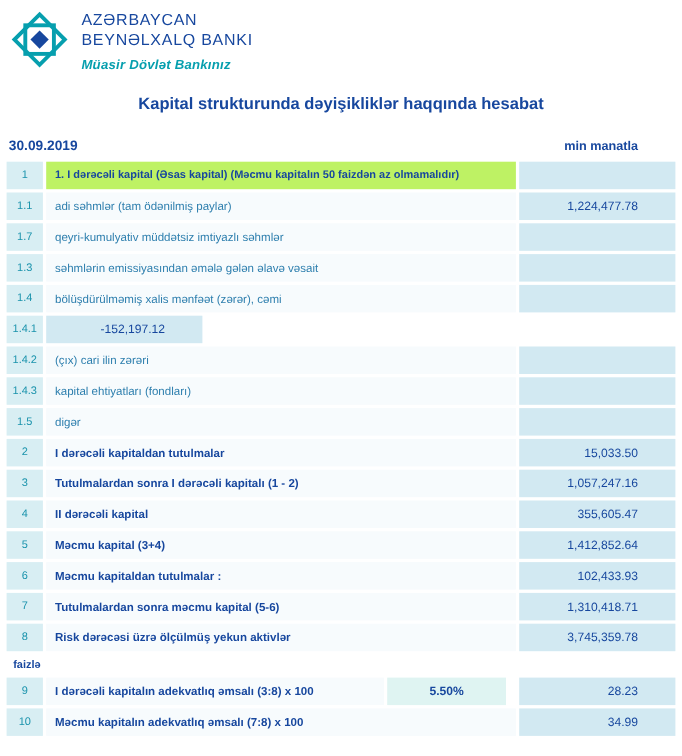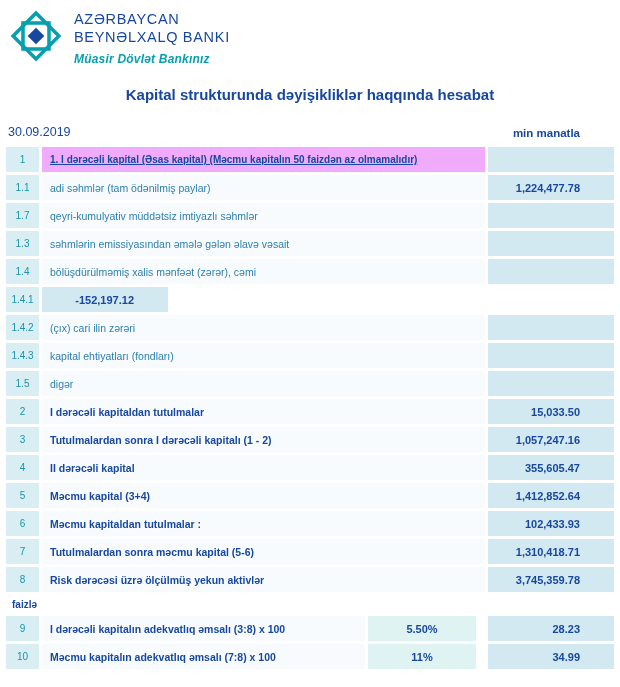--- a/index.html
+++ b/index.html
@@ -44,21 +44,21 @@
   }
 
   
   .meta-row {
     display: flex;
     justify-content: space-between;
     align-items: flex-end;
     margin-top: 22px;
     padding-left: 2px;
   }
-  .report-date { font-size: 12.5px; font-weight: 400; }
+  .report-date { font-size: 12.5px; font-weight: 700; }
   .unit-label  { font-size: 11.5px; font-weight: bold; padding-right: 34px; }
 
   
   .capital-table { margin-top: 8px; }
   .trow { display: flex; height: 25px; margin-bottom: 3px; }
   .tcell { display: flex; align-items: center; }
   .num {
     width: 33px; flex: none;
     justify-content: center;
     background: var(--num-bg, #D8EEF3);
@@ -70,44 +70,43 @@
     flex: 1;
     padding: 0 8px;
     background: #f7fbfd;
     font-size: 10.5px;
     color: var(--label-sub-color, #2E7FAE);
     margin-right: 3px;
     white-space: nowrap;
     overflow: hidden;
   }
   .val {
-    width: 126px; flex: none;
+    width: 142px; flex: none;
     justify-content: flex-end;
     padding-right: 34px;
     background: var(--value-bg, #D2E9F2);
     font-size: 11px;
-    font-weight: bold;
+    font-weight: normal;
     color: var(--brand-blue, #17479E);
   }
   .pct {
     width: 108px; flex: none;
     justify-content: center;
     background: var(--pct-bg, #DFF4F2);
     font-size: 11px;
     font-weight: bold;
     color: var(--brand-blue, #17479E);
     margin-right: 12px;
   }
   .trow.main .label { color: var(--brand-blue, #17479E); font-weight: bold; }
   .trow.header .label {
     color: var(--brand-blue, #17479E);
     font-weight: bold;
     font-size: 10px;
-    background: #f0abfc;
-    text-decoration: underline;
+    background: #bef264;
   }
   .section-row {
     height: 18px;
     display: flex;
     align-items: center;
     margin-bottom: 3px;
     padding-left: 6px;
     font-size: 10px;
     font-weight: 600;
     color: var(--brand-blue, #17479E);
@@ -227,18 +226,17 @@
       <div class="section-row">faizlə</div>
       <div class="trow main">
         <div class="tcell num">9</div>
         <div class="tcell label">I dərəcəli kapitalın adekvatlıq əmsalı (3:8) x 100</div>
         <div class="tcell pct">5.50%</div>
         <div class="tcell val">28.23</div>
       </div>
       <div class="trow main">
         <div class="tcell num">10</div>
         <div class="tcell label">Məcmu kapitalın adekvatlıq əmsalı (7:8) x 100</div>
-        <div class="tcell pct">11%</div>
         <div class="tcell val">34.99</div>
       </div>
     </div>
 
 </div>
 
 </body></html>

